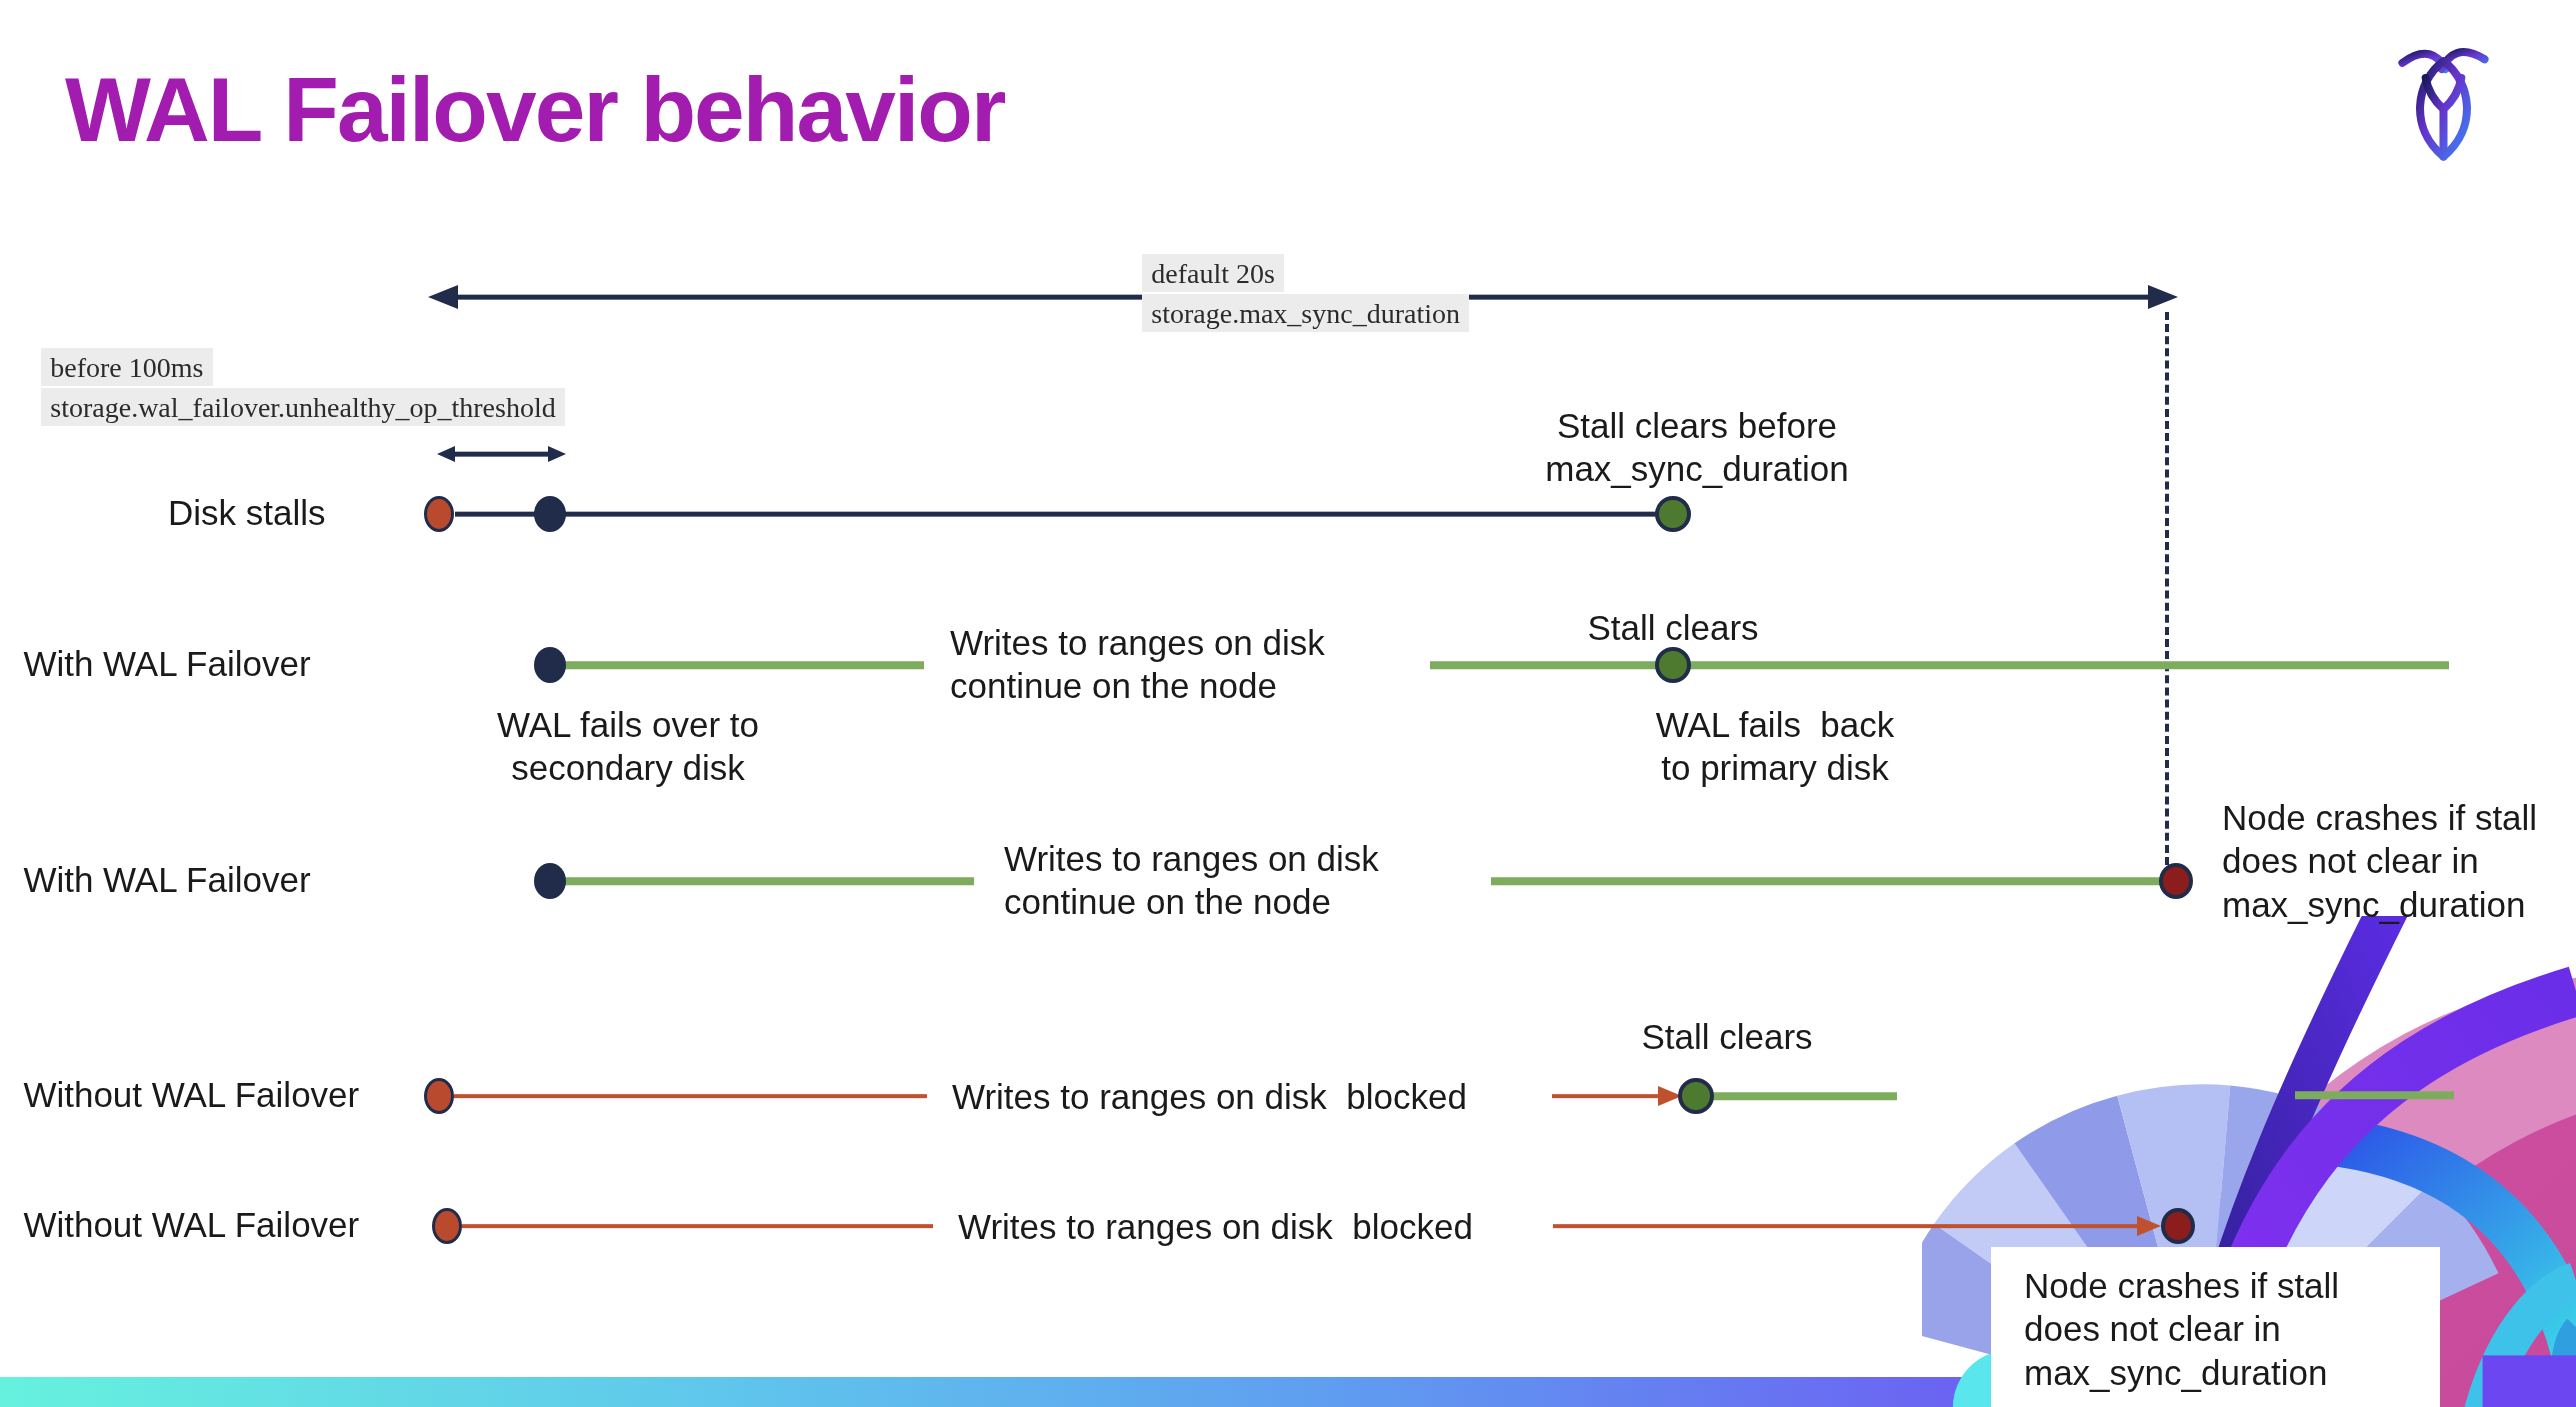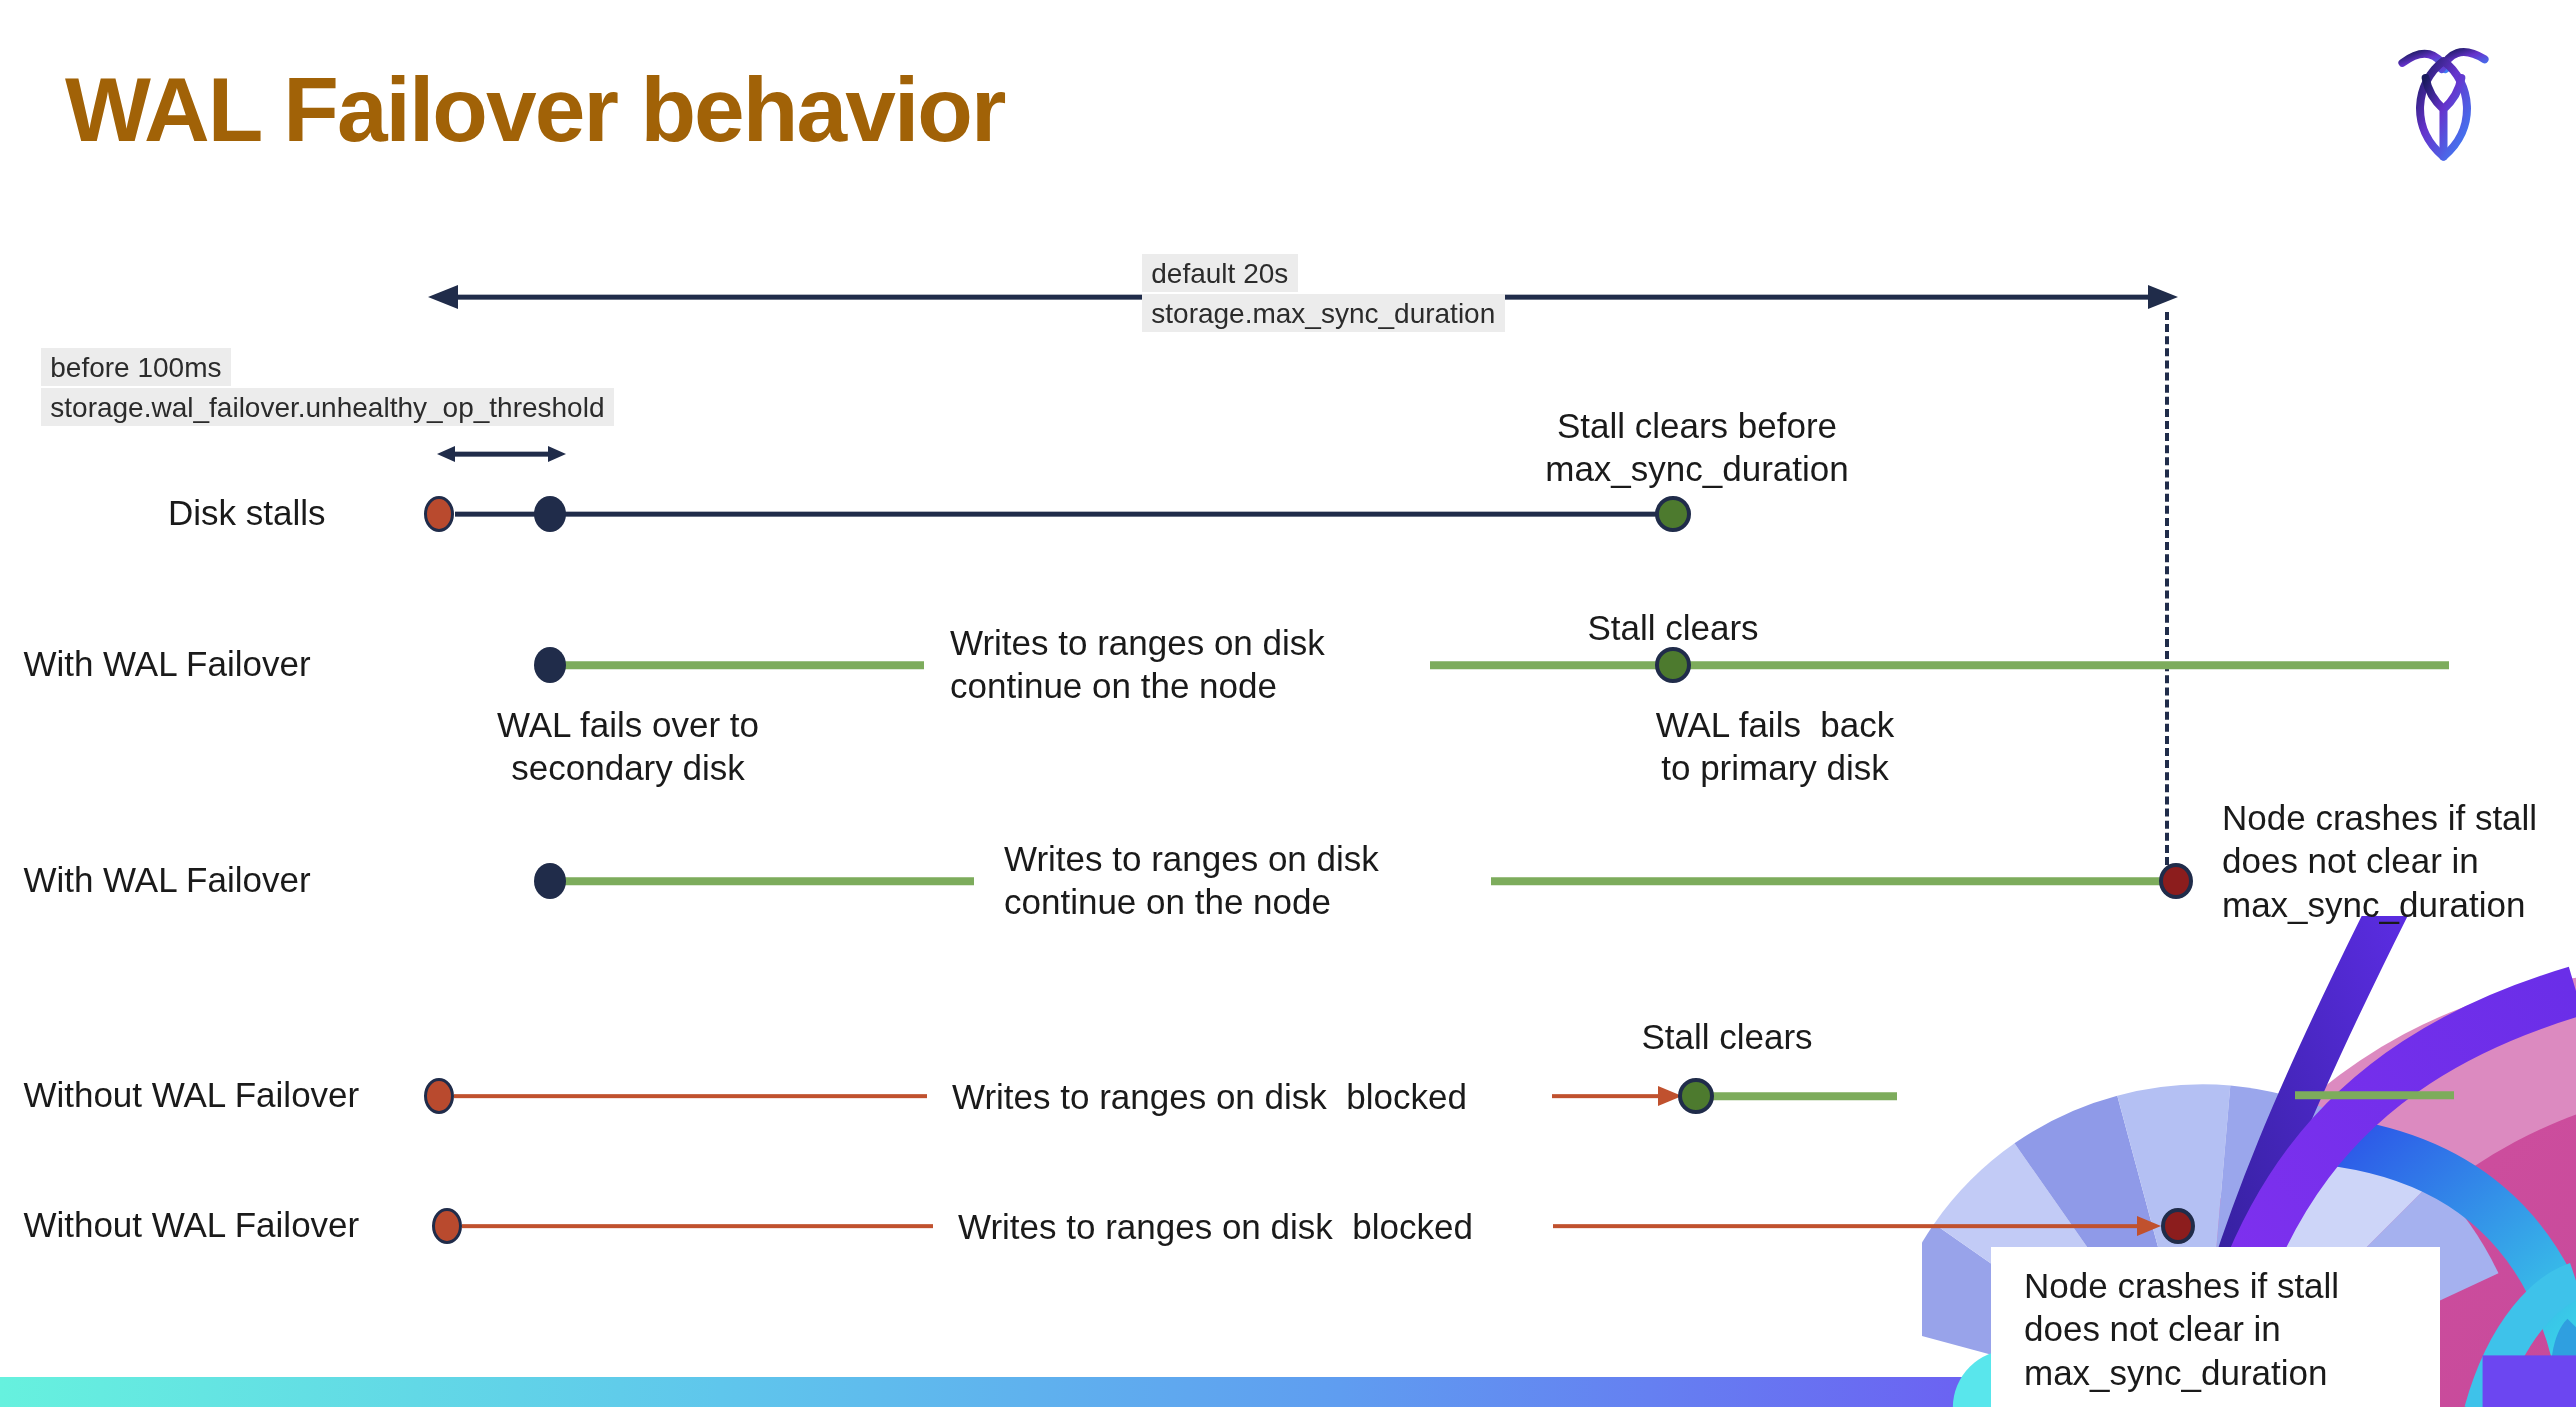--- a/index.html
+++ b/index.html
@@ -1,19 +1,19 @@
 <!DOCTYPE html>
 <html style="font-size:15px"><head>
 <meta charset="utf-8">
 <style>
   html,body{margin:0;padding:0;background:#ffffff;}
   .page{position:relative;width:2576px;height:1408px;background:#ffffff;overflow:hidden;
         font-family:"Liberation Sans","DejaVu Sans",sans-serif;color:#1a1a1a;}
-  .title{position:absolute;left:65px;top:58px;font-size:91px;font-weight:700;letter-spacing:-1.9px;color:#a16207;z-index:14;}
-  .mono-callout{position:absolute;z-index:14;font-family:Liberation Sans, sans-serif;
+  .title{position:absolute;left:65px;top:58px;font-size:91px;font-weight:700;letter-spacing:-1.9px;color:#a21caf;z-index:14;}
+  .mono-callout{position:absolute;z-index:14;font-family:Liberation Serif, serif;
                 font-size:28px;line-height:1.0;color:#2b2b2b;}
   .mono-callout span{display:table;background:#ececec;padding:5.6px 9.3px 4.7px 9.3px;margin-bottom:1.9px;white-space:pre;}
   .line{position:absolute;transform:translateY(-50%);z-index:10;}
   .line-navy{height:4.7px;background:#202c4a;}
   .line-green{height:7.5px;background:#7dac5c;}
   .line-red{height:3.7px;background:#c0512e;}
   .dashed-v{position:absolute;width:0;border-left:4.7px dashed #202c4a;z-index:9;}
   .ah{position:absolute;width:0;height:0;transform:translateY(-50%);z-index:11;}
   .ah-left-navy{border-right:30px solid #202c4a;border-top:12px solid transparent;border-bottom:12px solid transparent;}
   .ah-right-navy{border-left:30px solid #202c4a;border-top:12px solid transparent;border-bottom:12px solid transparent;}

